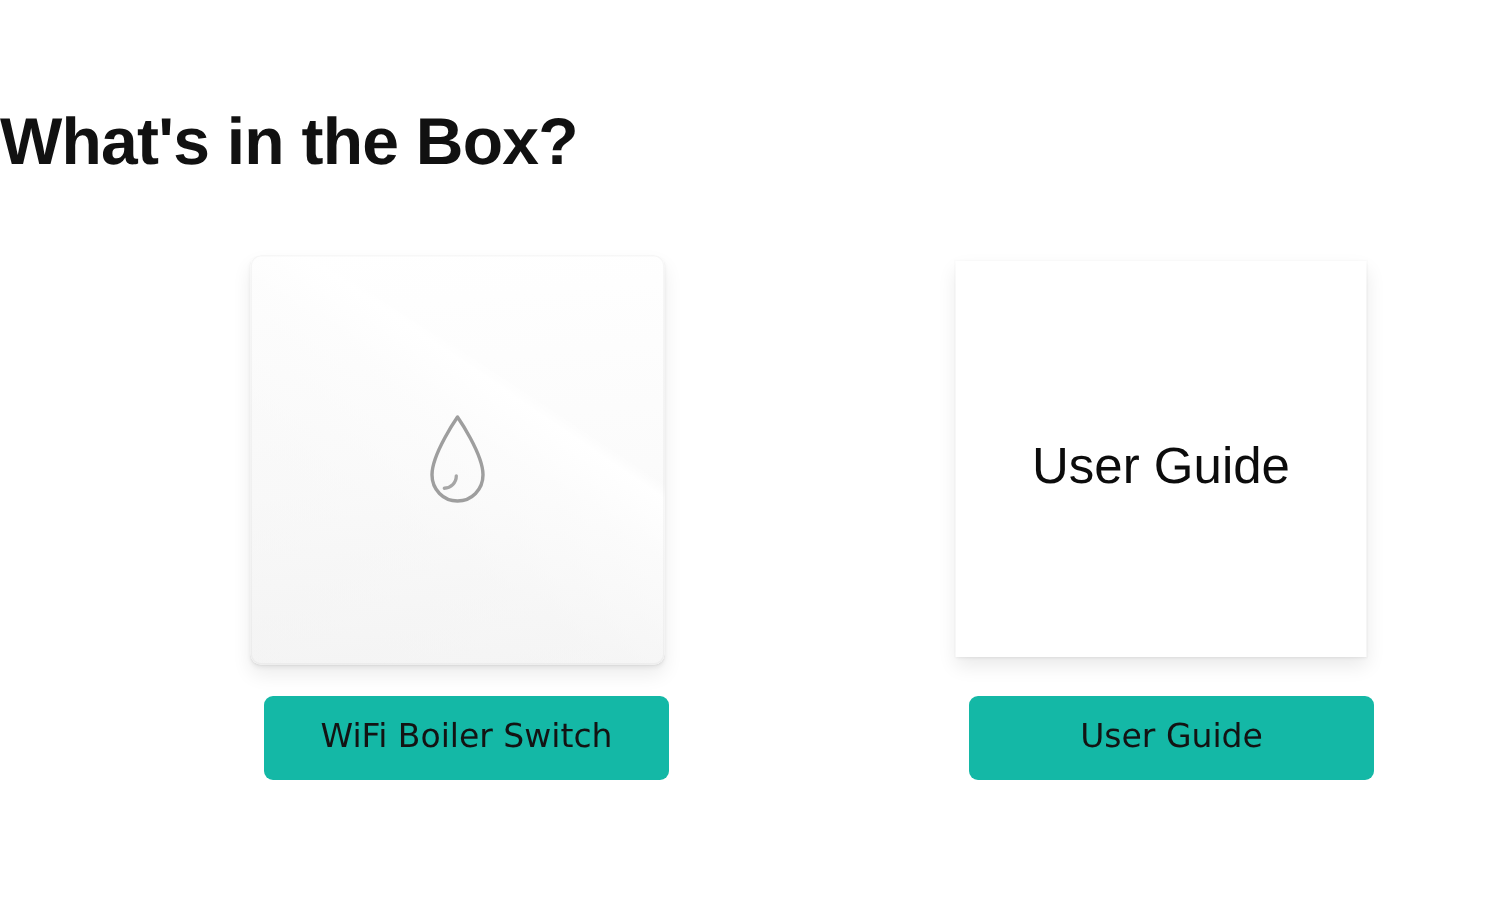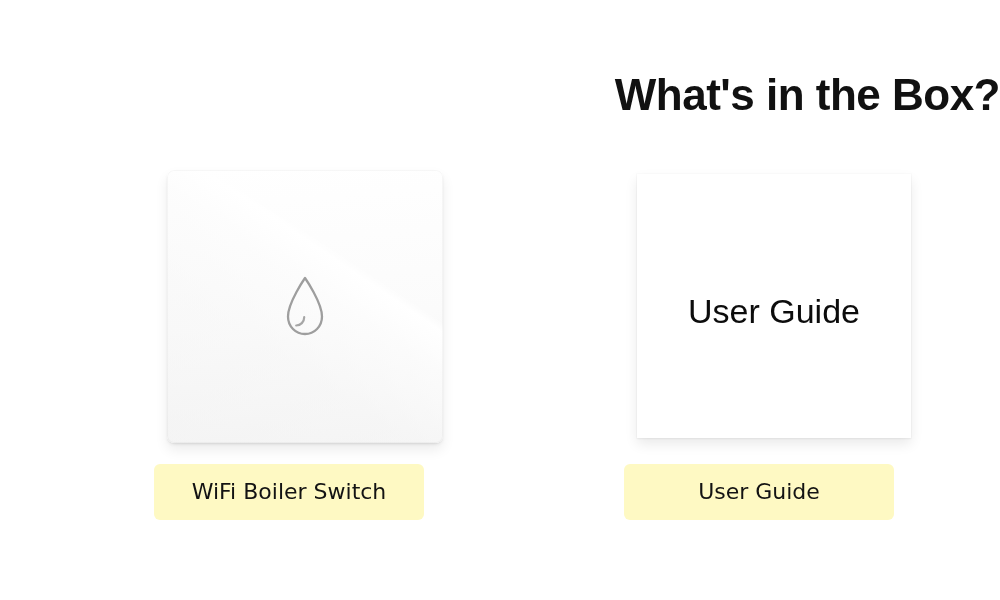--- a/index.html
+++ b/index.html
@@ -21,21 +21,21 @@
     width: 1000px;
     height: 600px;
   }
 
   
   .page-title {
     position: absolute;
     left: 0;
     top: 42px;
     width: 1000px;
-    text-align: right;
+    text-align: left;
     font-family: "Liberation Sans", sans-serif;
     font-size: 44px;
     font-weight: bold;
     color: #111111;
     letter-spacing: -0.5px;
     line-height: 1.1;
   }
 
   
   .item {
@@ -122,26 +122,26 @@
     font-size: 34px;
     font-weight: normal;
     color: #0c0c0c;
     letter-spacing: 0px;
   }
 
   
   .caption-btn {
     position: absolute;
     top: 304px;
-    left: 4px;
+    left: 26px;
     width: 270px;
     height: 56px;
     border: none;
     border-radius: 6px;
-    background: #fef9c3;
+    background: #14b8a6;
     color: #131313;
     font-family: "DejaVu Sans", sans-serif;
     font-size: 22px;
     font-weight: normal;
     line-height: 56px;
     text-align: center;
     padding: 0;
     cursor: pointer;
     display: block;
     box-sizing: border-box;

